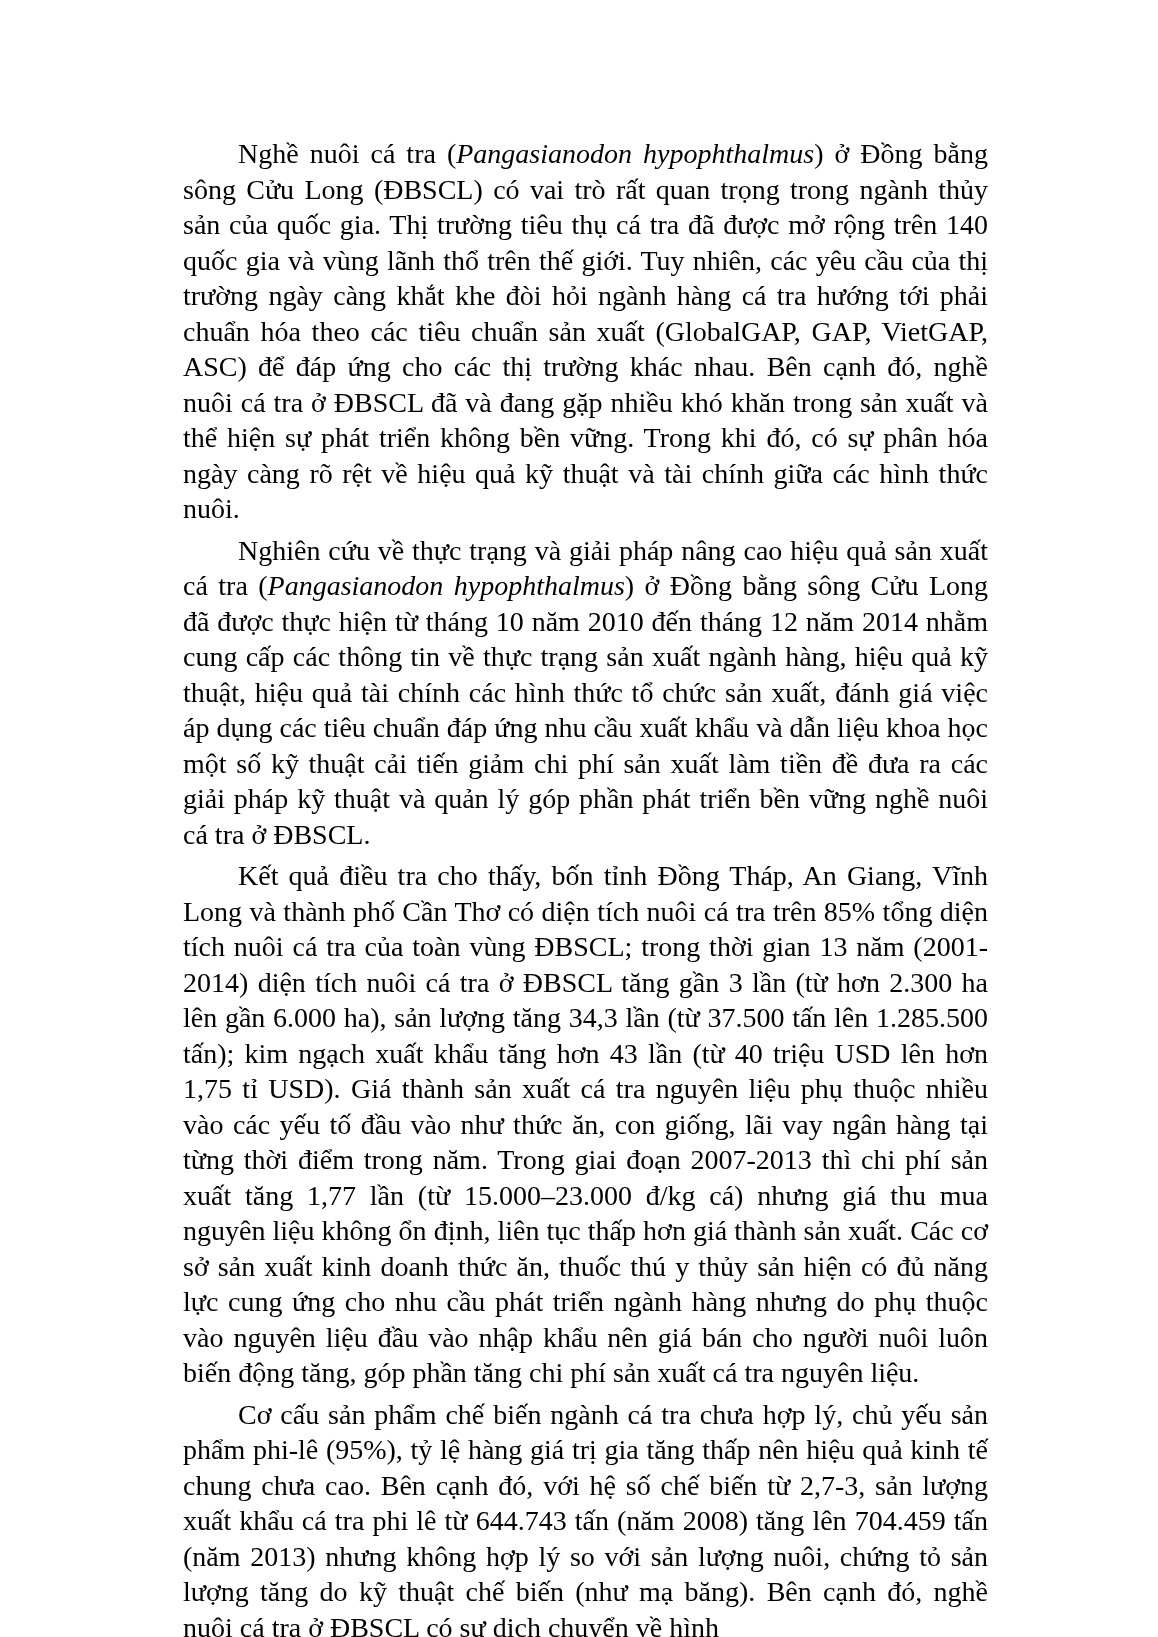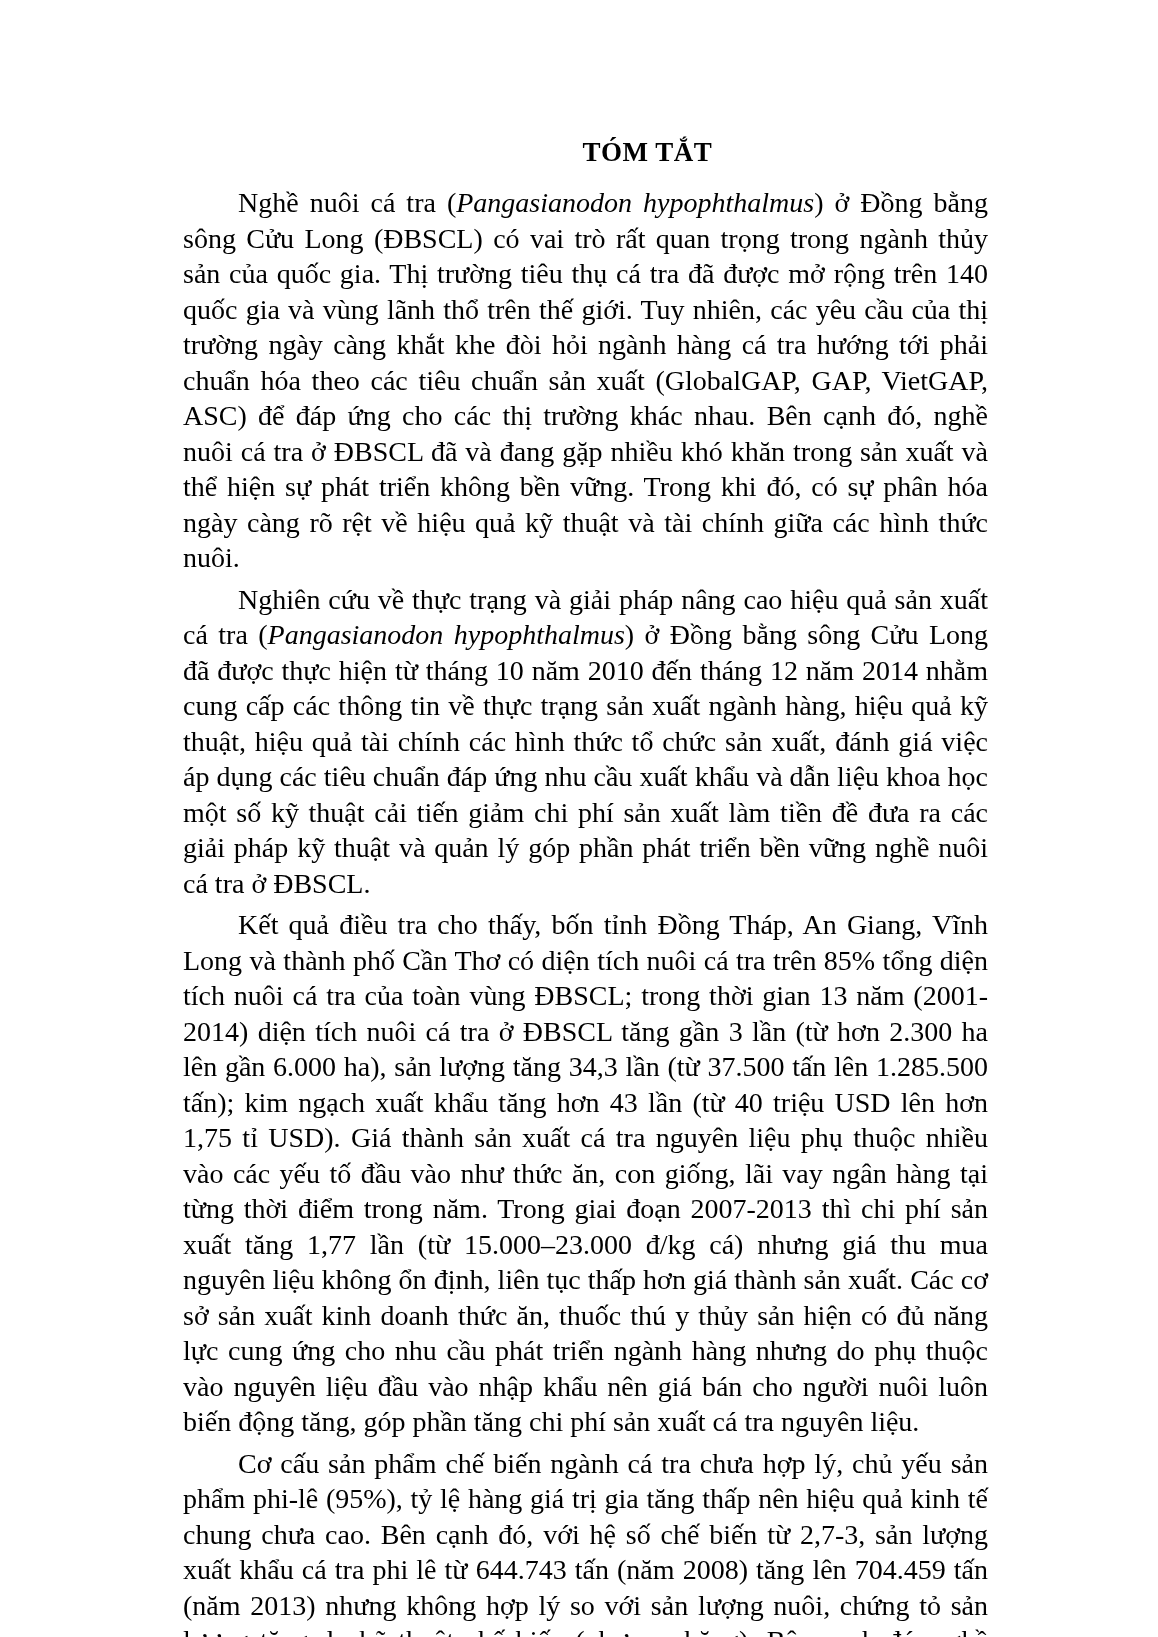--- a/index.html
+++ b/index.html
@@ -54,21 +54,20 @@
     padding-left: 78px;
     box-sizing: border-box;
   }
 </style>
 </head>
 <body>
 
 <div class="page">
   <div class="content">
 
-    <h1 class="doc-title">TÓM TẮT</h1>
 
     <p class="para"><span>Nghề nuôi cá tra (</span><span class="italic">Pangasianodon hypophthalmus</span><span>) ở Đồng bằng sông Cửu Long (ĐBSCL) có vai trò rất quan trọng trong ngành thủy sản của quốc gia. Thị trường tiêu thụ cá tra đã được mở rộng trên 140 quốc gia và vùng lãnh thổ trên thế giới. Tuy nhiên, các yêu cầu của thị trường ngày càng khắt khe đòi hỏi ngành hàng cá tra hướng tới phải chuẩn hóa theo các tiêu chuẩn sản xuất (GlobalGAP, GAP, VietGAP, ASC) để đáp ứng cho các thị trường khác nhau. Bên cạnh đó, nghề nuôi cá tra ở ĐBSCL đã và đang gặp nhiều khó khăn trong sản xuất và thể hiện sự phát triển không bền vững. Trong khi đó, có sự phân hóa ngày càng rõ rệt về hiệu quả kỹ thuật và tài chính giữa các hình thức nuôi.</span></p>
 
     <p class="para"><span>Nghiên cứu về thực trạng và giải pháp nâng cao hiệu quả sản xuất cá tra (</span><span class="italic">Pangasianodon hypophthalmus</span><span>) ở Đồng bằng sông Cửu Long đã được thực hiện từ tháng 10 năm 2010 đến tháng 12 năm 2014 nhằm cung cấp các thông tin về thực trạng sản xuất ngành hàng, hiệu quả kỹ thuật, hiệu quả tài chính các hình thức tổ chức sản xuất, đánh giá việc áp dụng các tiêu chuẩn đáp ứng nhu cầu xuất khẩu và dẫn liệu khoa học một số kỹ thuật cải tiến giảm chi phí sản xuất làm tiền đề đưa ra các giải pháp kỹ thuật và quản lý góp phần phát triển bền vững nghề nuôi cá tra ở ĐBSCL.</span></p>
 
     <p class="para"><span>Kết quả điều tra cho thấy, bốn tỉnh Đồng Tháp, An Giang, Vĩnh Long và thành phố Cần Thơ có diện tích nuôi cá tra trên 85% tổng diện tích nuôi cá tra của toàn vùng ĐBSCL; trong thời gian 13 năm (2001-2014) diện tích nuôi cá tra ở ĐBSCL tăng gần 3 lần (từ hơn 2.300 ha lên gần 6.000 ha), sản lượng tăng 34,3 lần (từ 37.500 tấn lên 1.285.500 tấn); kim ngạch xuất khẩu tăng hơn 43 lần (từ 40 triệu USD lên hơn 1,75 tỉ USD). Giá thành sản xuất cá tra nguyên liệu phụ thuộc nhiều vào các yếu tố đầu vào như thức ăn, con giống, lãi vay ngân hàng tại từng thời điểm trong năm. Trong giai đoạn 2007-2013 thì chi phí sản xuất tăng 1,77 lần (từ 15.000–23.000 đ/kg cá) nhưng giá thu mua nguyên liệu không ổn định, liên tục thấp hơn giá thành sản xuất. Các cơ sở sản xuất kinh doanh thức ăn, thuốc thú y thủy sản hiện có đủ năng lực cung ứng cho nhu cầu phát triển ngành hàng nhưng do phụ thuộc vào nguyên liệu đầu vào nhập khẩu nên giá bán cho người nuôi luôn biến động tăng, góp phần tăng chi phí sản xuất cá tra nguyên liệu.</span></p>
 
     <p class="para"><span>Cơ cấu sản phẩm chế biến ngành cá tra chưa hợp lý, chủ yếu sản phẩm phi-lê (95%), tỷ lệ hàng giá trị gia tăng thấp nên hiệu quả kinh tế chung chưa cao. Bên cạnh đó, với hệ số chế biến từ 2,7-3, sản lượng xuất khẩu cá tra phi lê từ 644.743 tấn (năm 2008) tăng lên 704.459 tấn (năm 2013) nhưng không hợp lý so với sản lượng nuôi, chứng tỏ sản lượng tăng do kỹ thuật chế biến (như mạ băng). Bên cạnh đó, nghề nuôi cá tra ở ĐBSCL có sự dịch chuyển về hình</span></p>
 
   </div>

